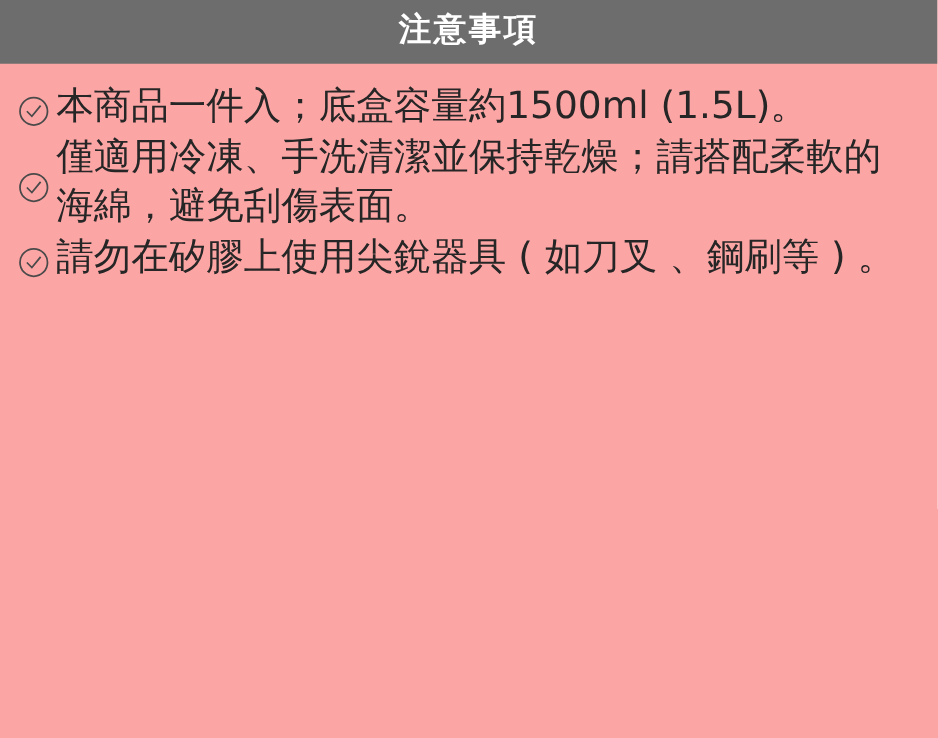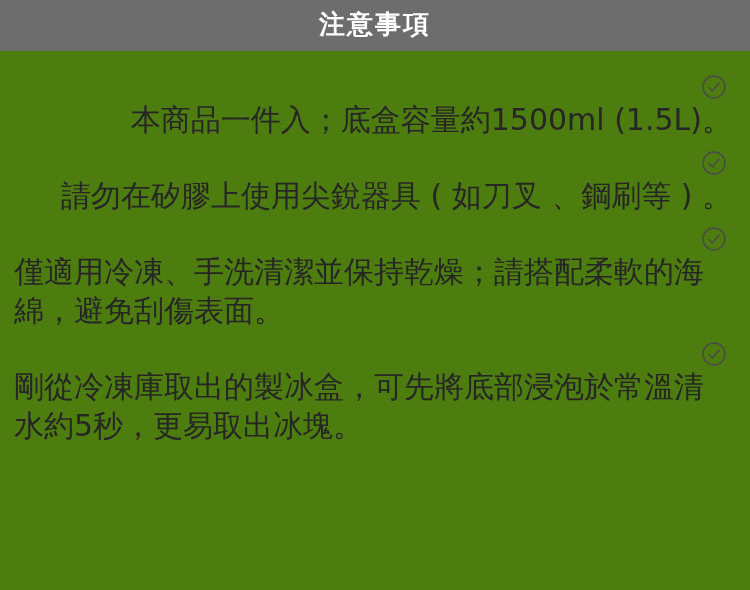--- a/index.html
+++ b/index.html
@@ -12,21 +12,21 @@
     background: #ffffff;
     font-family: "DejaVu Sans", "Liberation Sans", sans-serif;
     overflow: hidden;
   }
   .notice-card {
     width: 750px;
     height: 590px;
     box-sizing: border-box;
     display: flex;
     flex-direction: column;
-    background: #4d7c0f;
+    background: #fca5a5;
   }
   .notice-header {
     background: #6d6d6d;
     color: #ffffff;
     text-align: center;
     font-size: 26px;
     font-weight: bold;
     letter-spacing: 2px;
     padding: 9px 0 11px 0;
     line-height: 1.2;
@@ -36,27 +36,26 @@
     padding: 14px 18px 0 14px;
     box-sizing: border-box;
   }
   ul.notice-list {
     list-style: none;
     margin: 0;
     padding: 0;
   }
   ul.notice-list li {
     display: flex;
-    align-items: flex-end;
+    align-items: center;
     color: #262626;
     font-size: 30px;
     line-height: 1.30;
     margin-bottom: 2px;
     letter-spacing: 0px;
-    flex-direction: column;
   }
   .bullet-icon {
     flex: 0 0 auto;
     width: 28px;
     margin-top: 9px;
     margin-right: 3px;
     display: block;
   }
   .bullet-icon svg {
     display: block;
@@ -88,41 +87,32 @@
         <span class="item-text">本商品一件入；底盒容量約1500ml (1.5L)。</span>
       </li>
 
       <li>
         <span class="bullet-icon">
           <svg width="26" height="26" viewBox="0 0 26 26">
             <circle cx="13" cy="13" r="11" fill="none" stroke="#4a4a4a" stroke-width="1.4"></circle>
             <polyline points="7.5,13 11.5,17 18.5,8.5" fill="none" stroke="#4a4a4a" stroke-width="1.4"></polyline>
           </svg>
         </span>
-        <span class="item-text">請勿在矽膠上使用尖銳器具 ( 如刀叉 、鋼刷等 ) 。</span>
+        <span class="item-text">僅適用冷凍、手洗清潔並保持乾燥；請搭配柔軟的海綿，避免刮傷表面。</span>
       </li>
 
       <li>
         <span class="bullet-icon">
           <svg width="26" height="26" viewBox="0 0 26 26">
             <circle cx="13" cy="13" r="11" fill="none" stroke="#4a4a4a" stroke-width="1.4"></circle>
             <polyline points="7.5,13 11.5,17 18.5,8.5" fill="none" stroke="#4a4a4a" stroke-width="1.4"></polyline>
           </svg>
         </span>
-        <span class="item-text">僅適用冷凍、手洗清潔並保持乾燥；請搭配柔軟的海綿，避免刮傷表面。</span>
+        <span class="item-text">請勿在矽膠上使用尖銳器具 ( 如刀叉 、鋼刷等 ) 。</span>
       </li>
 
 
-      <li>
-        <span class="bullet-icon">
-          <svg width="26" height="26" viewBox="0 0 26 26">
-            <circle cx="13" cy="13" r="11" fill="none" stroke="#4a4a4a" stroke-width="1.4"></circle>
-            <polyline points="7.5,13 11.5,17 18.5,8.5" fill="none" stroke="#4a4a4a" stroke-width="1.4"></polyline>
-          </svg>
-        </span>
-        <span class="item-text">剛從冷凍庫取出的製冰盒，可先將底部浸泡於常溫清水約5秒，更易取出冰塊。</span>
-      </li>
 
 
     </ul>
   </div>
 
 </div>
 
 </body></html>

